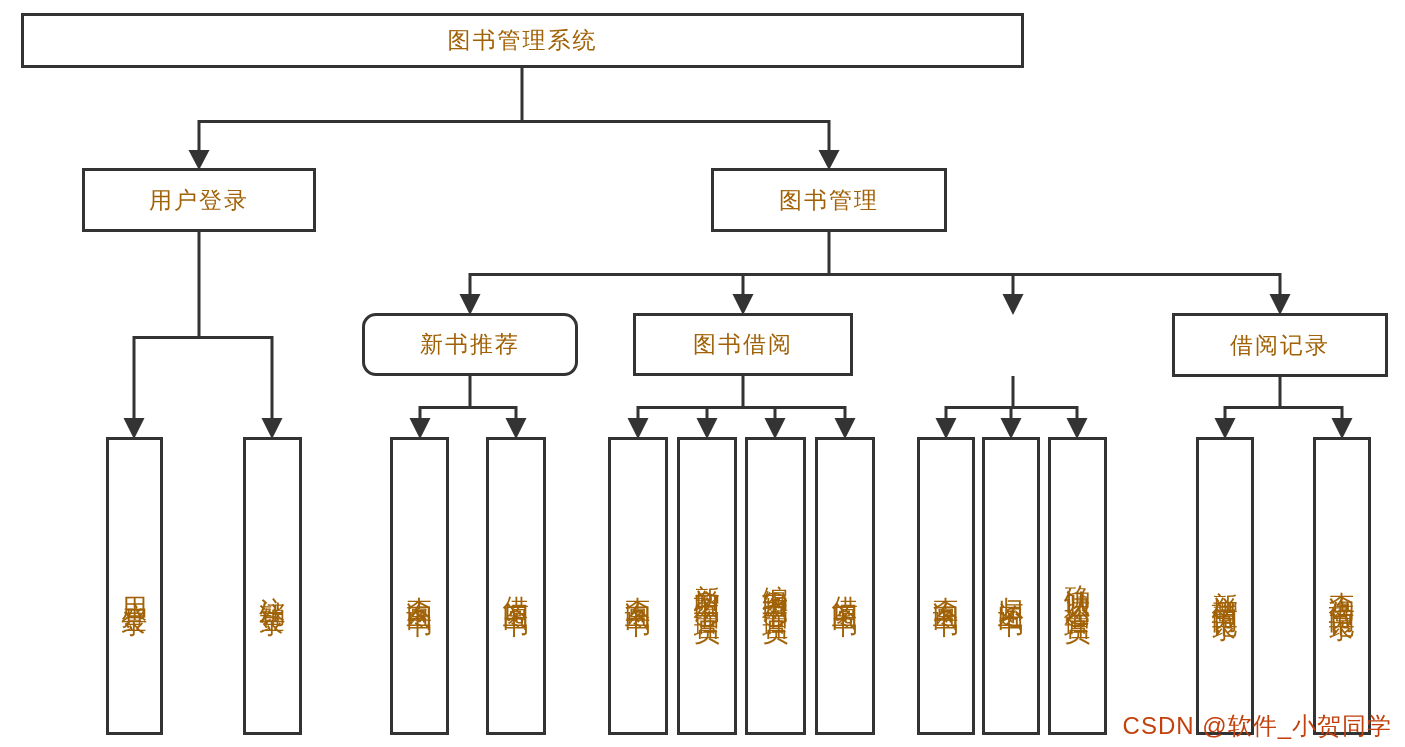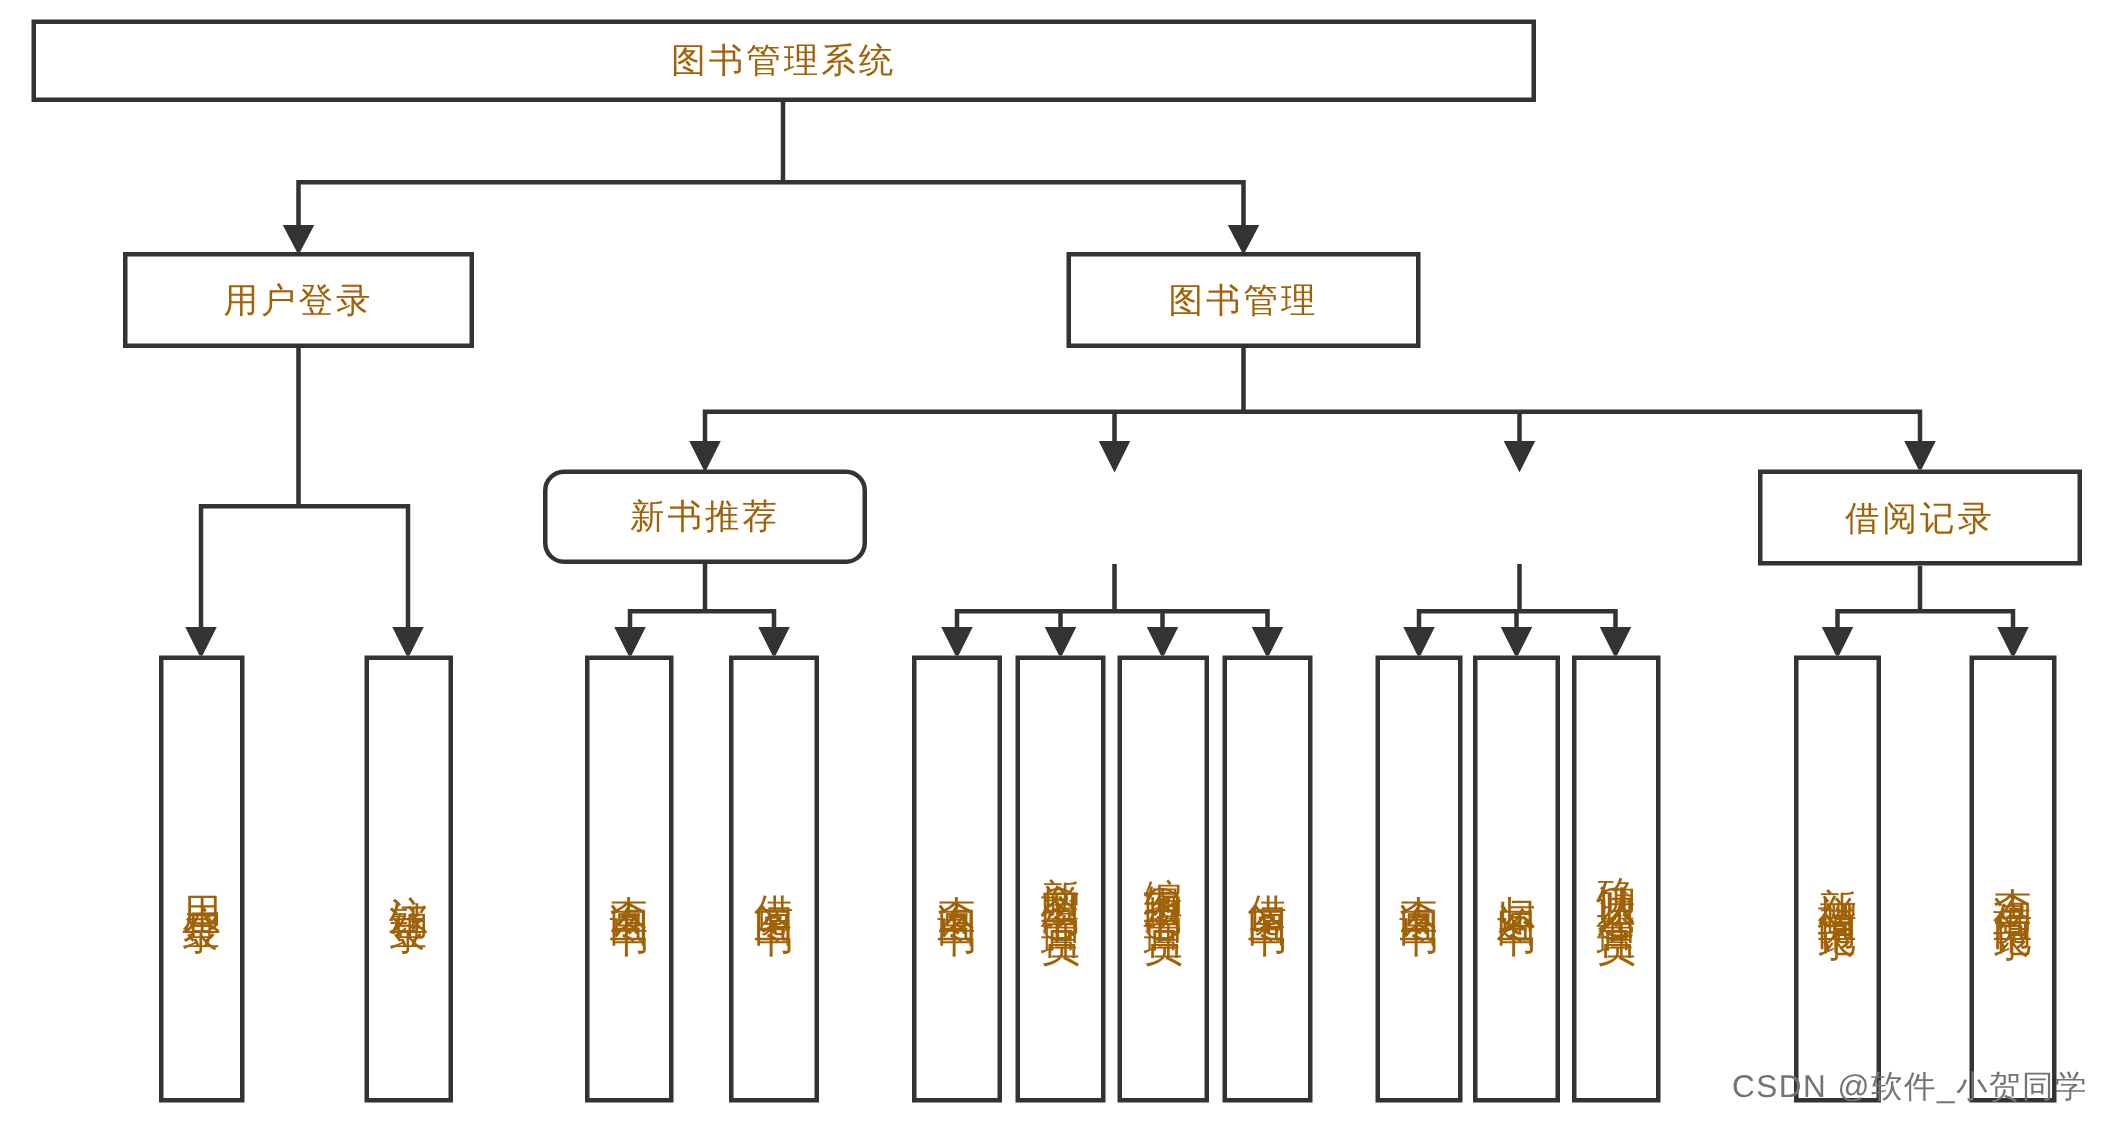--- a/index.html
+++ b/index.html
@@ -48,22 +48,22 @@
   #n-bb-edit{left:745px;width:61px;}
   #n-bb-borrow{left:815px;width:60px;}
   #n-cb-query{left:917px;width:58px;}
   #n-cb-return{left:982px;width:58px;}
   #n-cb-confirm{left:1048px;width:59px;}
   #n-br-add{left:1196px;width:58px;}
   #n-br-query{left:1313px;width:58px;}
   #watermark{
     position:absolute;
     right:13px;top:710px;
-    font-size:21px;
-    color:#737373;
+    font-size:24px;
+    color:#c2410c;
     letter-spacing:1px;
     white-space:nowrap;
   }
 </style>
 </head>
 <body>
 
 <div id="canvas">
 
   <svg class="wires" width="1405" height="747" viewBox="0 0 1405 747">
@@ -113,20 +113,23 @@
   <div class="box hbox" id="n-user-login">
     <span>用户登录</span>
   </div>
   <div class="box hbox" id="n-book-mgmt">
     <span>图书管理</span>
   </div>
 
   <div class="box hbox" id="n-new-books">
     <span>新书推荐</span>
   </div>
+  <div class="box hbox" id="n-book-borrow">
+    <span>图书借阅</span>
+  </div>
   <div class="box hbox" id="n-borrow-records">
     <span>借阅记录</span>
   </div>
 
   <div class="box vbox leaf" id="n-ul-login">
     <span>用户登录</span>
   </div>
   <div class="box vbox leaf" id="n-ul-logout">
     <span>注销登录</span>
   </div>

